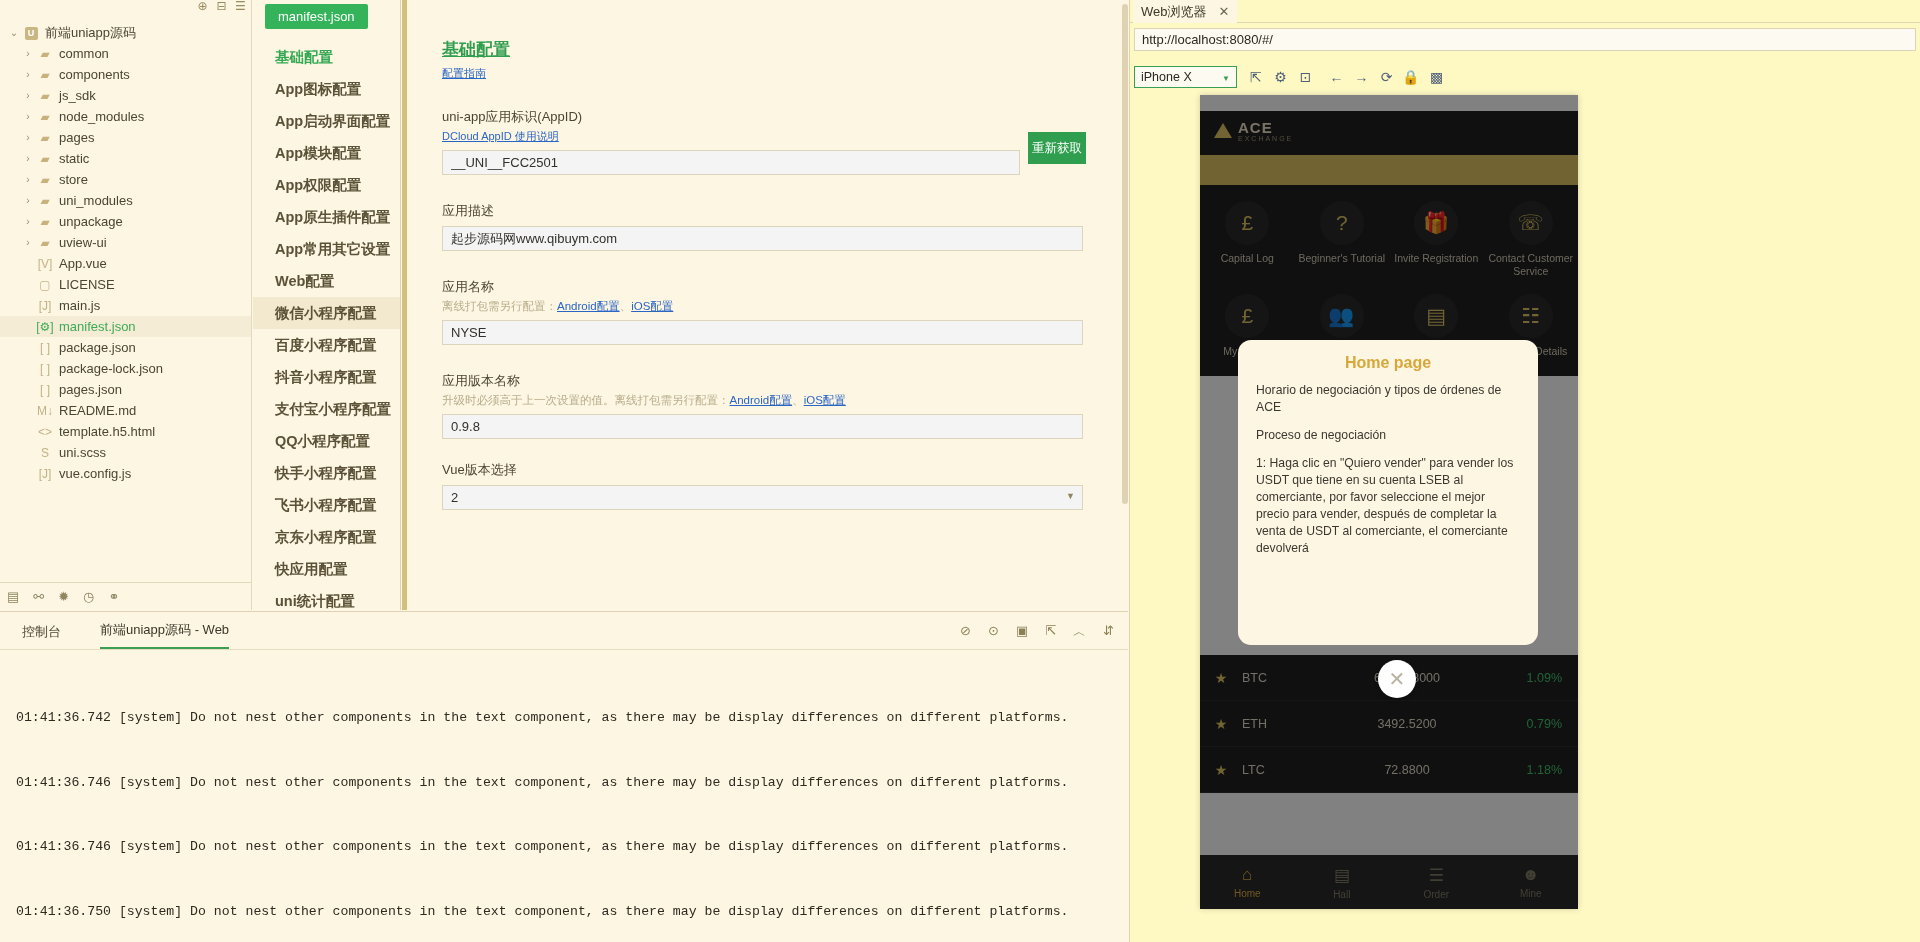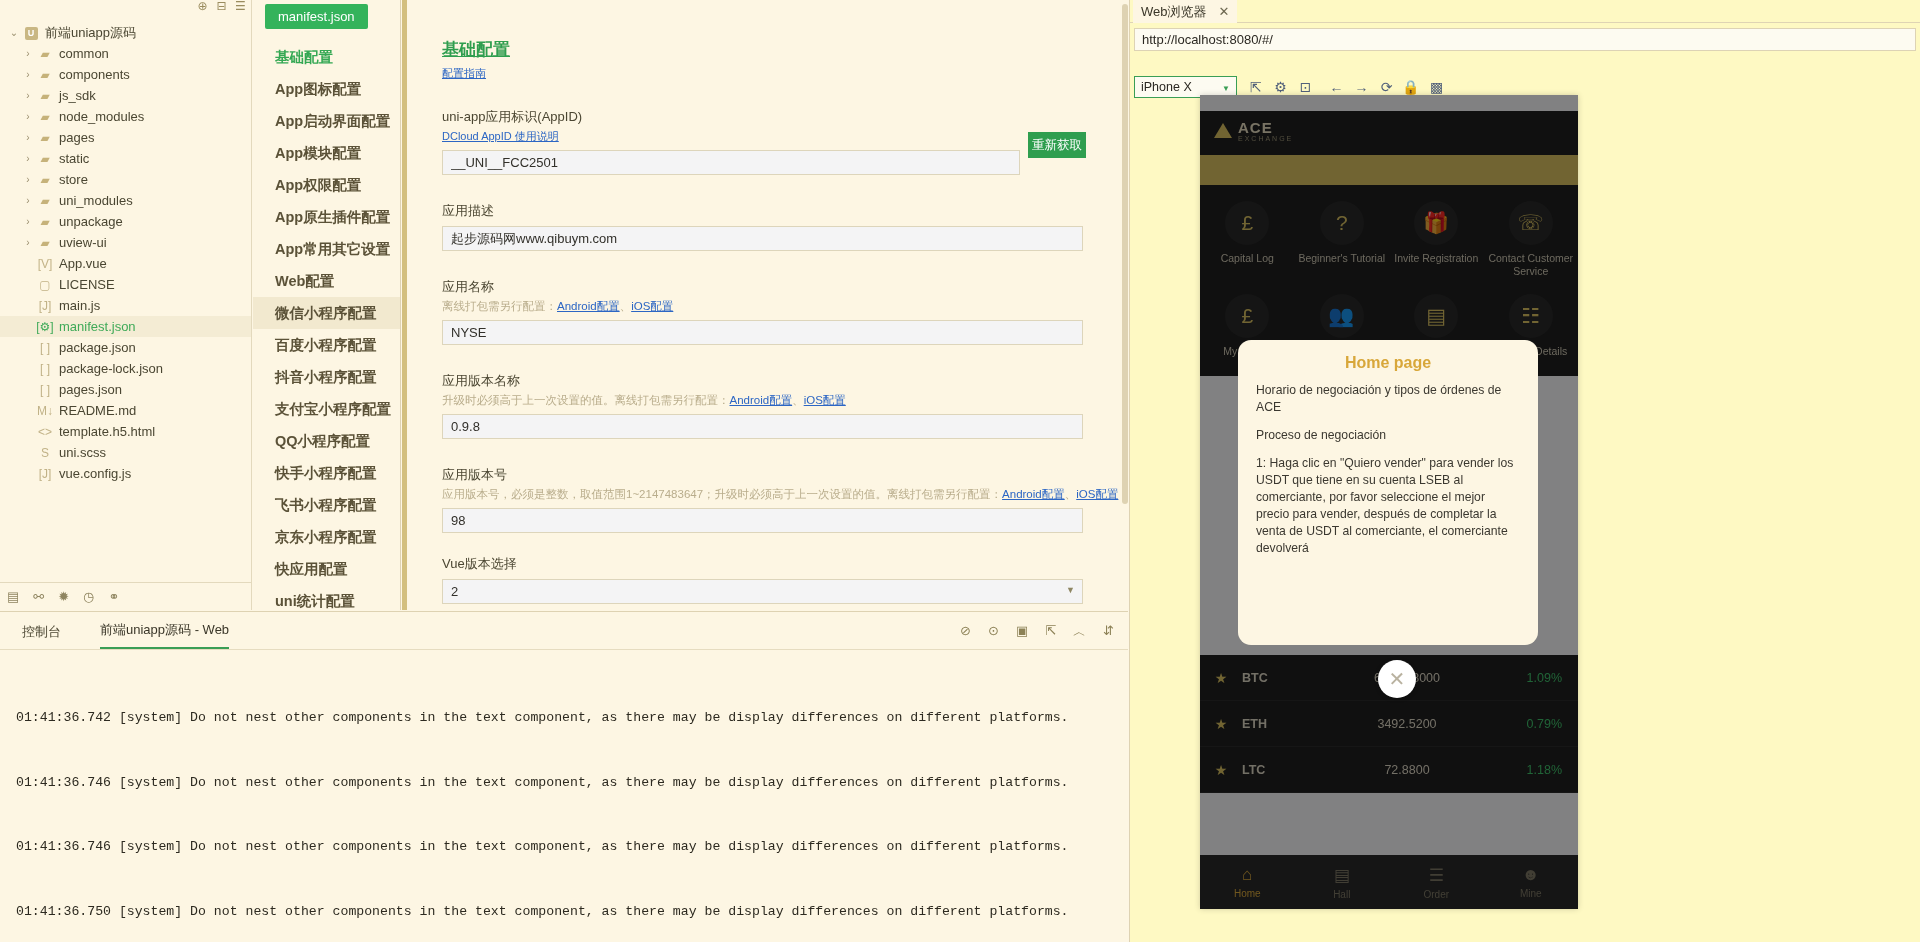--- a/index.html
+++ b/index.html
@@ -88,21 +88,21 @@
   }
   .finput.appid { width:578px; }
   .fselect {
     margin-top:6px; width:641px; height:25px; background:#f4f4f5;
     border:1px solid #ddd5bb; font-size:13px; color:#32302a; padding:0 8px;
     font-family:inherit; appearance:none; -webkit-appearance:none;
   }
   .selwrap { position:relative; width:641px; }
   .selwrap .caret { position:absolute; right:8px; top:12px; font-size:9px; color:#8e8663; pointer-events:none; }
   .refresh-btn {
-    position:absolute; left:586px; top:24px; width:58px; height:26px;
+    position:absolute; left:586px; top:24px; width:58px; height:32px;
     background:#2f9e4f; color:#fff; border:none; font-size:12.5px; cursor:pointer;
     font-family:inherit;
   }
   .bar-left { position:absolute; left:0; top:0; width:5px; height:100%; background:#d3bf7e; }
   #form-scroll {
     position:absolute; right:0; top:0; width:8px; height:610px;
   }
   #form-scroll .thumb { position:absolute; left:1px; top:4px; width:6px; height:500px; background:#ded2b2; border-radius:3px; }
 
   
@@ -132,21 +132,21 @@
   #btab {
     position:absolute; left:3px; top:0; height:23px; line-height:23px;
     font-size:13px; color:#3a3628; padding:0 8px 0 8px; display:flex; align-items:center; gap:12px;
     background:#fdf6e3; cursor:pointer;
   }
   #btab .x { font-size:13px; color:#6d6750; cursor:pointer; }
   #urlbar {
     margin:5px 4px 0 4px; height:23px; background:#fdfbf1; border:1px solid #ddd3b5;
     font-size:13px; color:#2b2822; padding:0 7px; line-height:21px; cursor:text;
   }
-  #btoolbar { display:flex; align-items:center; gap:0; padding:24px 0 0 4px; }
+  #btoolbar { display:flex; align-items:center; gap:0; padding:14px 0 0 4px; }
   #devicesel {
     width:103px; height:22px; background:#fdfbf1; border:1px solid #3a9e55;
     font-size:12.5px; color:#2b2822; padding:0 6px; font-family:inherit;
     appearance:none; -webkit-appearance:none; position:relative;
   }
   .devwrap { position:relative; width:103px; }
   .devwrap .caret { position:absolute; right:7px; top:8px; font-size:8px; color:#3a9e55; pointer-events:none; }
   #btoolbar .tico {
     width:25px; height:24px; display:flex; align-items:center; justify-content:center;
     color:#51607a; font-size:14px; cursor:pointer;
@@ -191,21 +191,21 @@
     z-index:11; cursor:pointer; box-shadow:0 1px 4px rgba(0,0,0,.25);
   }
 
   
   #ph-coins { position:absolute; left:0; top:560px; width:378px; z-index:1; }
   .coinrow {
     height:46px; display:flex; align-items:center; background:#1f1f1f;
     border-bottom:1px solid #2b2b2b; font-size:12.5px;
   }
   .coin-star { width:42px; text-align:center; color:#d8c061; font-size:14px; }
-  .coin-name { width:86px; color:#ddd6c4; font-weight:bold; }
+  .coin-name { width:86px; color:#ddd6c4; font-weight:normal; }
   .coin-price { flex:1; text-align:center; color:#ddd6c4; }
   .coin-chg { width:92px; text-align:right; padding-right:16px; color:#3fbf6a; }
 
   #ph-tabbar {
     position:absolute; left:0; bottom:0; width:378px; height:54px; background:#2a2a2a;
     display:flex; z-index:2;
   }
   .tabcell { flex:1; display:flex; flex-direction:column; align-items:center; justify-content:center; gap:3px; cursor:pointer; }
   .tabcell .ti { font-size:17px; color:#7e7865; }
   .tabcell .tl { font-size:10px; color:#7e7865; }
@@ -398,27 +398,20 @@
     </div>
 
     <div class="field">
       <div class="flabel">应用版本名称</div>
       <div class="fhint">
         <span>升级时必须高于上一次设置的值。离线打包需另行配置：</span><a>Android配置</a><span>、</span><a>iOS配置</a>
       </div>
       <input class="finput" value="0.9.8" style="">
     </div>
 
-    <div class="field">
-      <div class="flabel">应用版本号</div>
-      <div class="fhint">
-        <span>应用版本号，必须是整数，取值范围1~2147483647；升级时必须高于上一次设置的值。离线打包需另行配置：</span><a>Android配置</a><span>、</span><a>iOS配置</a>
-      </div>
-      <input class="finput" value="98" style="">
-    </div>
 
     <div class="field tight">
       <div class="flabel">Vue版本选择</div>
       <div class="selwrap">
         <select class="fselect">
           <option>2</option>
         </select>
         <span class="caret">▼</span>
       </div>
     </div>

